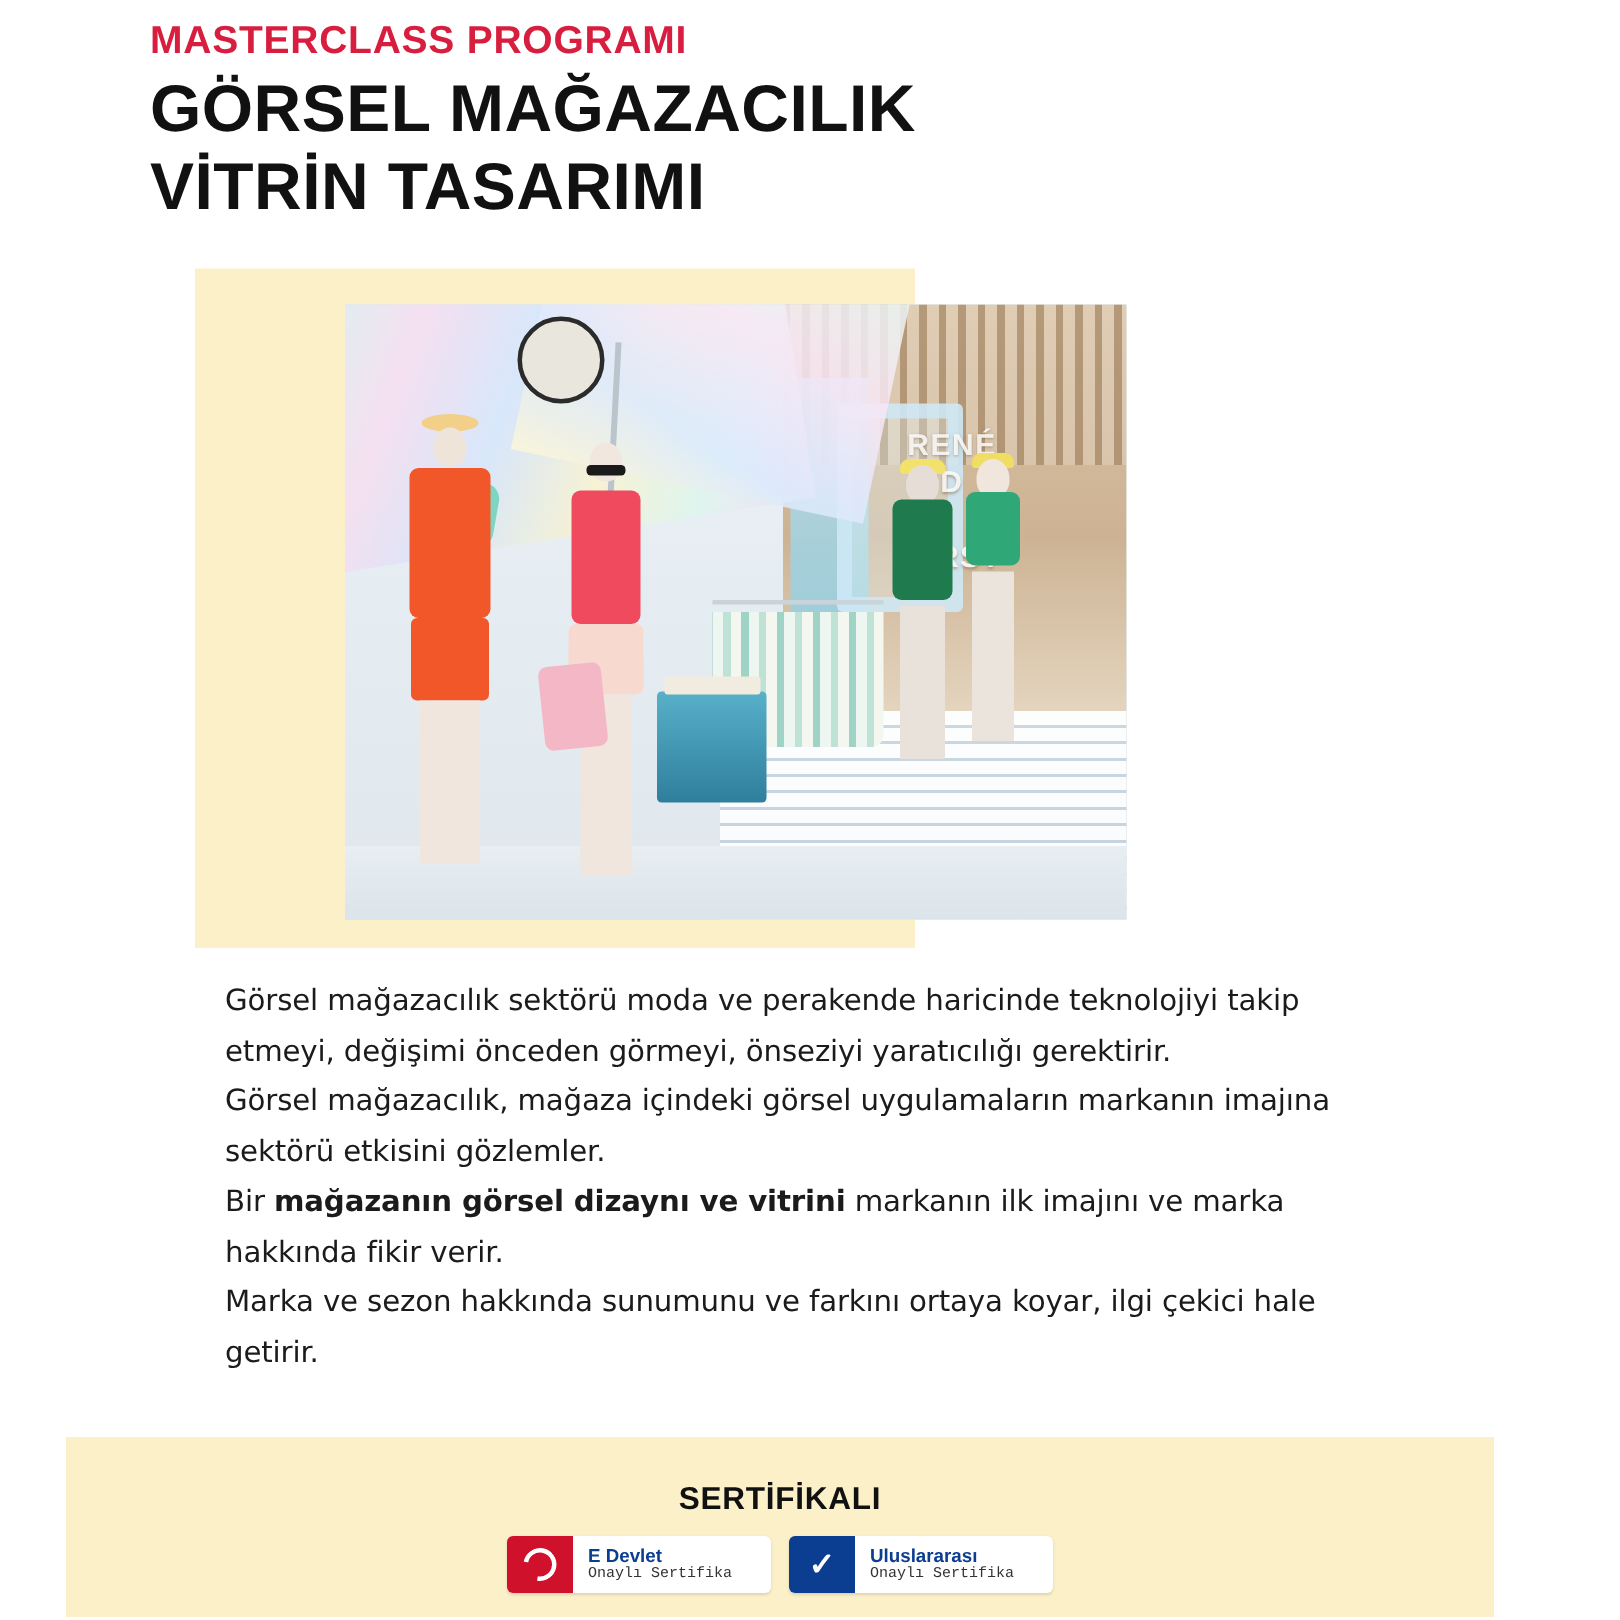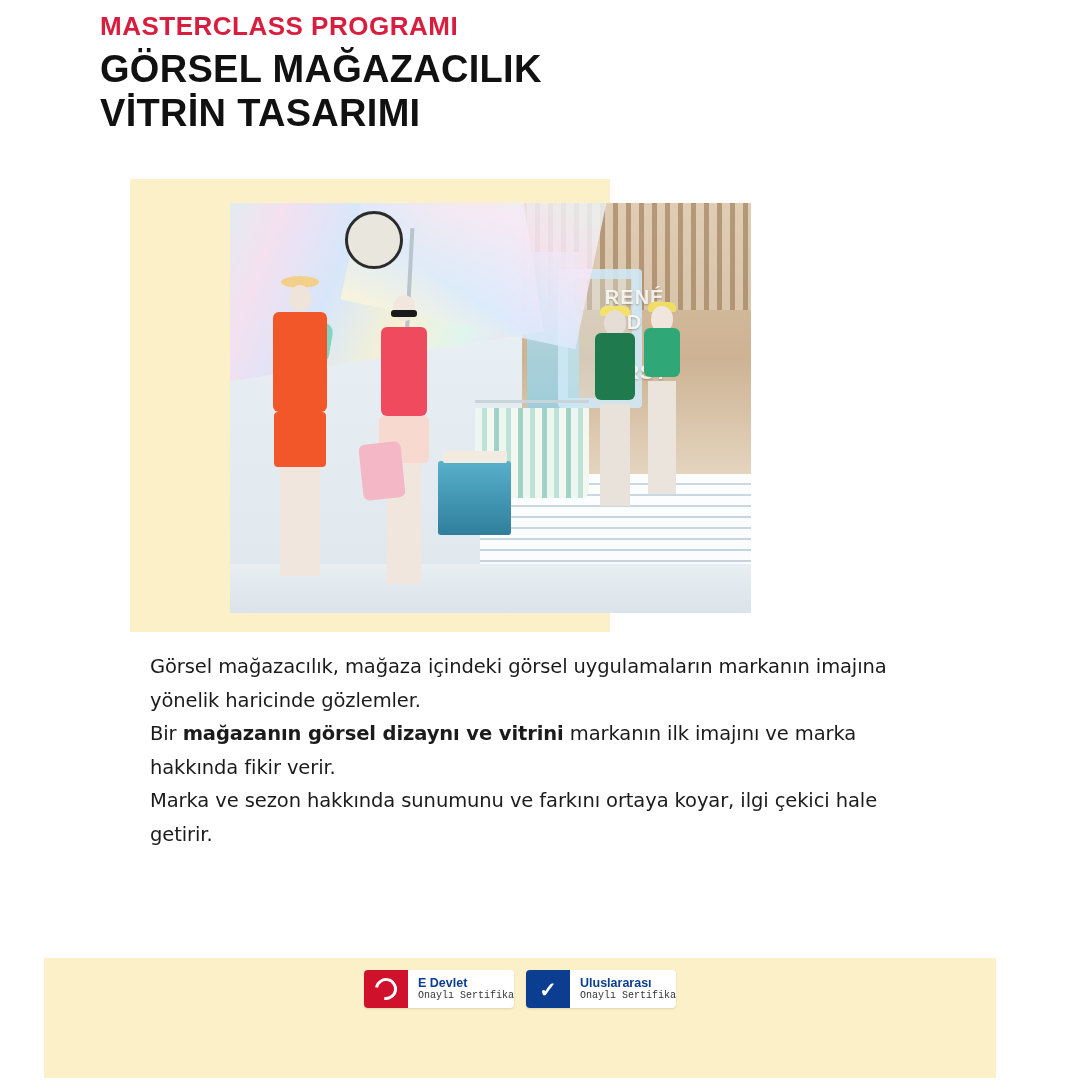--- a/index.html
+++ b/index.html
@@ -22,21 +22,21 @@
   }
   .kicker {
     font-size: 26px;
     font-weight: bold;
     letter-spacing: 0.5px;
     color: #d81e3f;
     margin: 0 0 6px 0;
     line-height: 1.1;
   }
   .title {
-    font-size: 38px;
+    font-size: 44px;
     font-weight: bold;
     color: #111111;
     letter-spacing: 0.3px;
     line-height: 1.18;
     margin: 0;
     white-space: pre-line;
   }
   .subtitle {
     font-size: 15.5px;
     font-weight: bold;
@@ -251,21 +251,21 @@
     justify-content: center;
     gap: 12px;
     margin-top: 12px;
   }
   .badge {
     display: flex;
     align-items: center;
     height: 38px;
     background: #ffffff;
     border-radius: 4px;
-    padding-right: 0;
+    padding-right: 26px;
     box-shadow: 0 1px 2px rgba(0,0,0,.12);
   }
   .badge-mark {
     width: 44px;
     height: 38px;
     border-radius: 4px 0 0 4px;
     display: flex;
     align-items: center;
     justify-content: center;
   }
@@ -358,26 +358,28 @@
     <div class="mq mq4">
       <div class="cap"></div>
       <div class="head"></div>
       <div class="body"></div>
       <div class="legs"></div>
     </div>
   </div>
 </div>
 
 <div class="copy">
-  <p>Görsel mağazacılık, mağaza içindeki görsel uygulamaların markanın imajına yönelik haricinde gözlemler.</p>
+  <p>Görsel mağazacılık sektörü moda ve perakende haricinde teknolojiyi takip etmeyi, değişimi önceden görmeyi, önseziyi yaratıcılığı gerektirir.</p>
+  <p>Görsel mağazacılık, mağaza içindeki görsel uygulamaların markanın imajına sektörü etkisini gözlemler.</p>
   <p><span>Bir </span><b>mağazanın görsel dizaynı ve vitrini</b><span> markanın ilk imajını ve marka hakkında fikir verir.</span></p>
   <p>Marka ve sezon hakkında sunumunu ve farkını ortaya koyar, ilgi çekici hale getirir.</p>
 </div>
 
 <div class="footer">
+  <div class="footer-title">SERTİFİKALI</div>
   <div class="badges">
 
     <div class="badge badge-edevlet">
       <div class="badge-mark mark-edevlet">
         <div class="glyph"></div>
       </div>
       <div class="badge-text">
         <div class="l1">E Devlet</div>
         <div class="l2">Onaylı Sertifika</div>
       </div>

